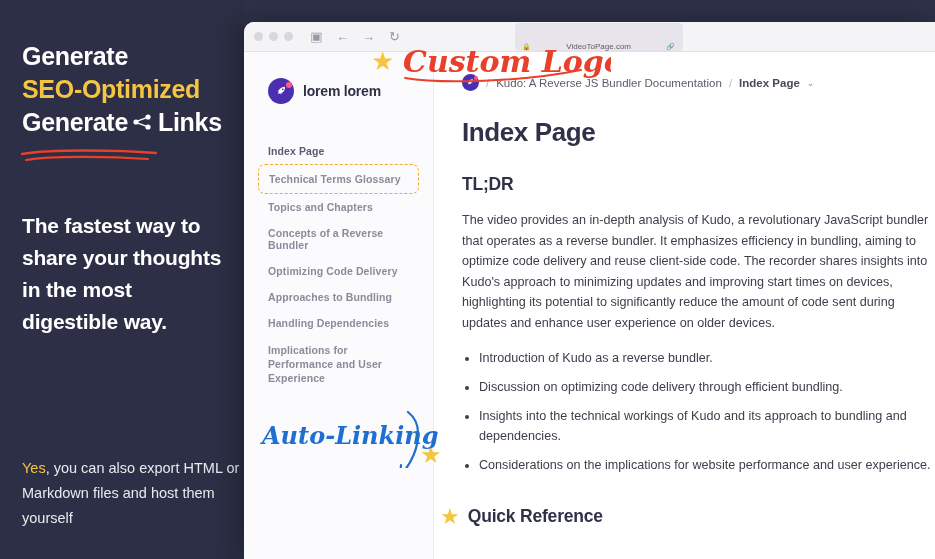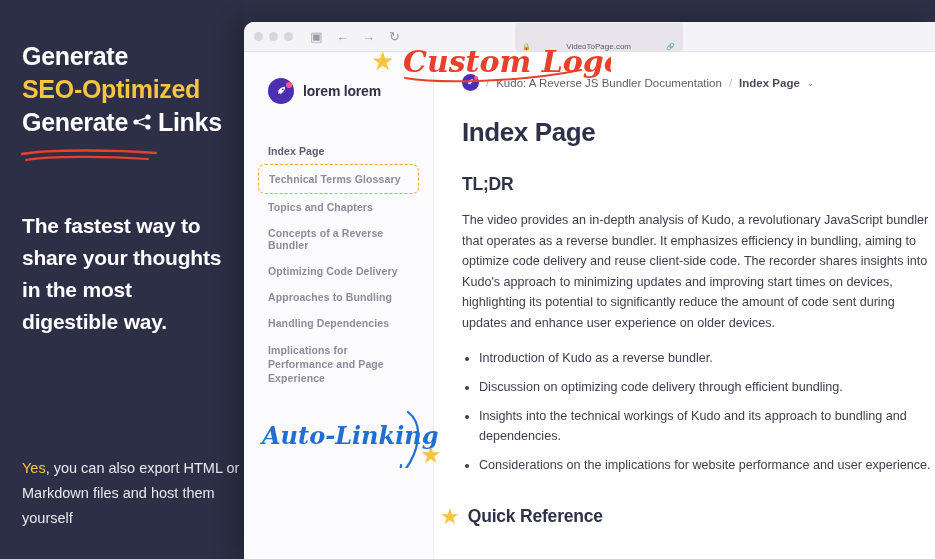--- a/index.html
+++ b/index.html
@@ -318,21 +318,21 @@
       </div>
 
       <div class="nav">
         <div class="nav-item active">Index Page</div>
         <div class="nav-item highlight">Technical Terms Glossary</div>
         <div class="nav-item">Topics and Chapters</div>
         <div class="nav-item">Concepts of a Reverse Bundler</div>
         <div class="nav-item">Optimizing Code Delivery</div>
         <div class="nav-item">Approaches to Bundling</div>
         <div class="nav-item">Handling Dependencies</div>
-        <div class="nav-item two">Implications for Performance and Page Experience</div>
+        <div class="nav-item two">Implications for Performance and User Experience</div>
       </div>
     </div>
 
     <div id="main">
       <div id="breadcrumb">
         <span class="bc-logo">
           <span class="dotpink"></span>
           <svg width="9" height="9" viewBox="0 0 16 16" aria-hidden="true">
             <path d="M11.5 2.2c-3.3.3-5.6 2.2-6.9 4.6L3 7.3l1.6 1.1-.9 2.6 2.6-.9 1.1 1.6.5-1.6c2.4-1.3 4.3-3.6 4.6-6.9z" fill="#ffffff"></path>
           </svg>

